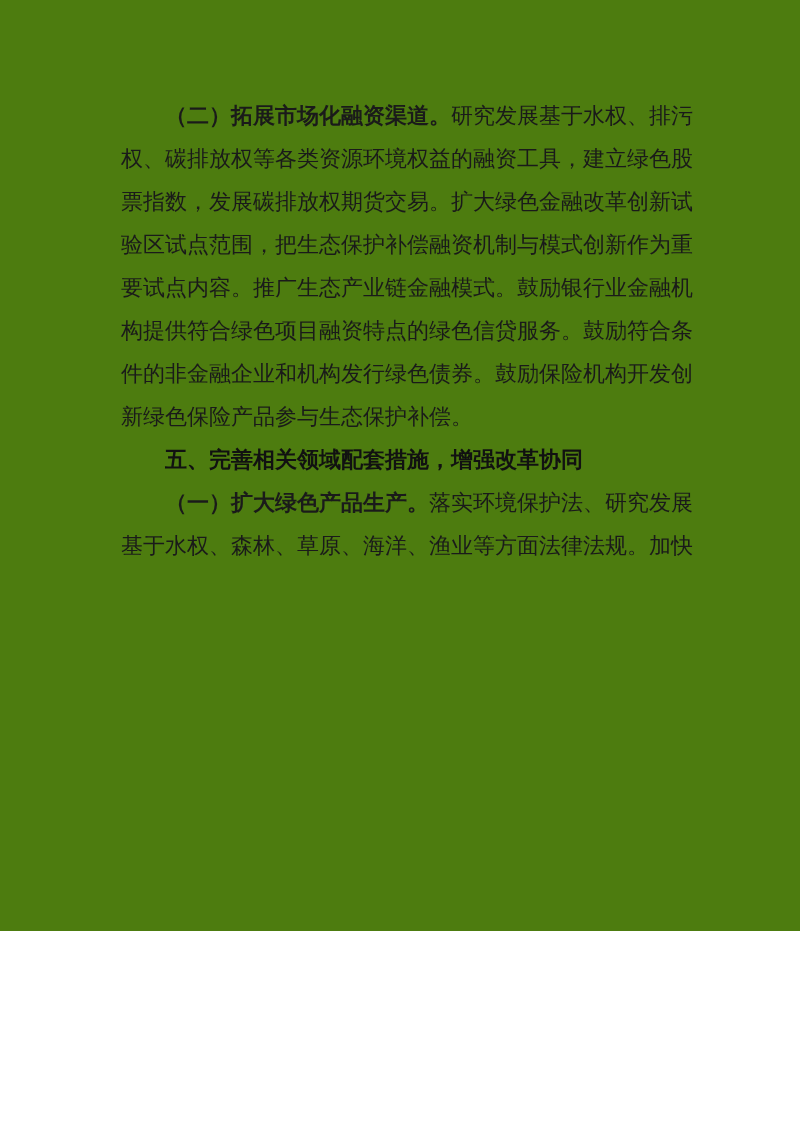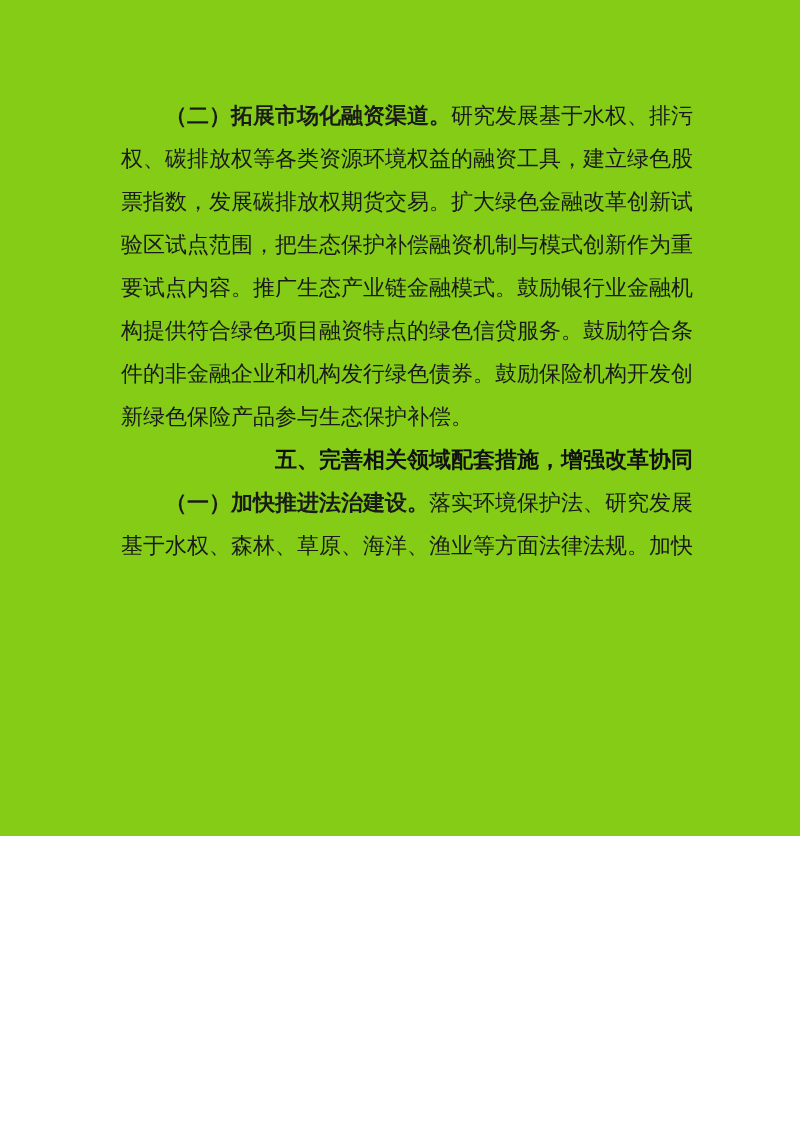--- a/index.html
+++ b/index.html
@@ -3,22 +3,22 @@
 <meta charset="utf-8">
 <style>
   html, body {
     margin: 0;
     padding: 0;
     background: #ffffff;
   }
   .page {
     position: relative;
     width: 800px;
-    height: 836px;
-    background: #84cc16;
+    height: 931px;
+    background: #4d7c0f;
     overflow: hidden;
     color: #1a1a1a;
   }
   .content {
     position: absolute;
     left: 121px;
     top: 94px;
     width: 572px;
     font-family: "Liberation Serif", "DejaVu Serif", serif;
     font-size: 22px;
@@ -37,21 +37,21 @@
     font-family: "Liberation Serif", "DejaVu Serif", serif;
   }
   .section-heading {
     margin: 0;
     text-indent: 2em;
     font-family: "Liberation Sans", "DejaVu Sans", sans-serif;
     font-weight: 700;
     font-size: 22px;
     line-height: 43px;
     color: #111111;
-    text-align: right;
+    text-align: left;
   }
   .page-number {
     position: absolute;
     left: 118px;
     top: 1032px;
     font-family: "Liberation Sans", "DejaVu Sans", sans-serif;
     font-size: 18px;
     line-height: 22px;
     letter-spacing: 1px;
     color: #111111;
@@ -63,19 +63,19 @@
 <div class="page">
 
   <div class="content">
 
     <p class="body-para"><span class="para-lead">（二）拓展市场化融资渠道。</span><span>研究发展基于水权、排污权、碳排放权等各类资源环境权益的融资工具，建立绿色股票指数，发展碳排放权期货交易。扩大绿色金融改革创新试验区试点范围，把生态保护补偿融资机制与模式创新作为重要试点内容。推广生态产业链金融模式。鼓励银行业金融机构提供符合绿色项目融资特点的绿色信贷服务。鼓励符合条件的非金融企业和机构发行绿色债券。鼓励保险机构开发创新绿色保险产品参与生态保护补偿。</span></p>
 
 
     <h2 class="section-heading">五、完善相关领域配套措施，增强改革协同</h2>
 
 
-    <p class="body-para"><span class="para-lead">（一）加快推进法治建设。</span><span>落实环境保护法、研究发展基于水权、森林、草原、海洋、渔业等方面法律法规。加快</span></p>
+    <p class="body-para"><span class="para-lead">（一）扩大绿色产品生产。</span><span>落实环境保护法、研究发展基于水权、森林、草原、海洋、渔业等方面法律法规。加快</span></p>
 
   </div>
 
   <div class="page-number">- 7 -</div>
 
 </div>
 
 </body></html>

